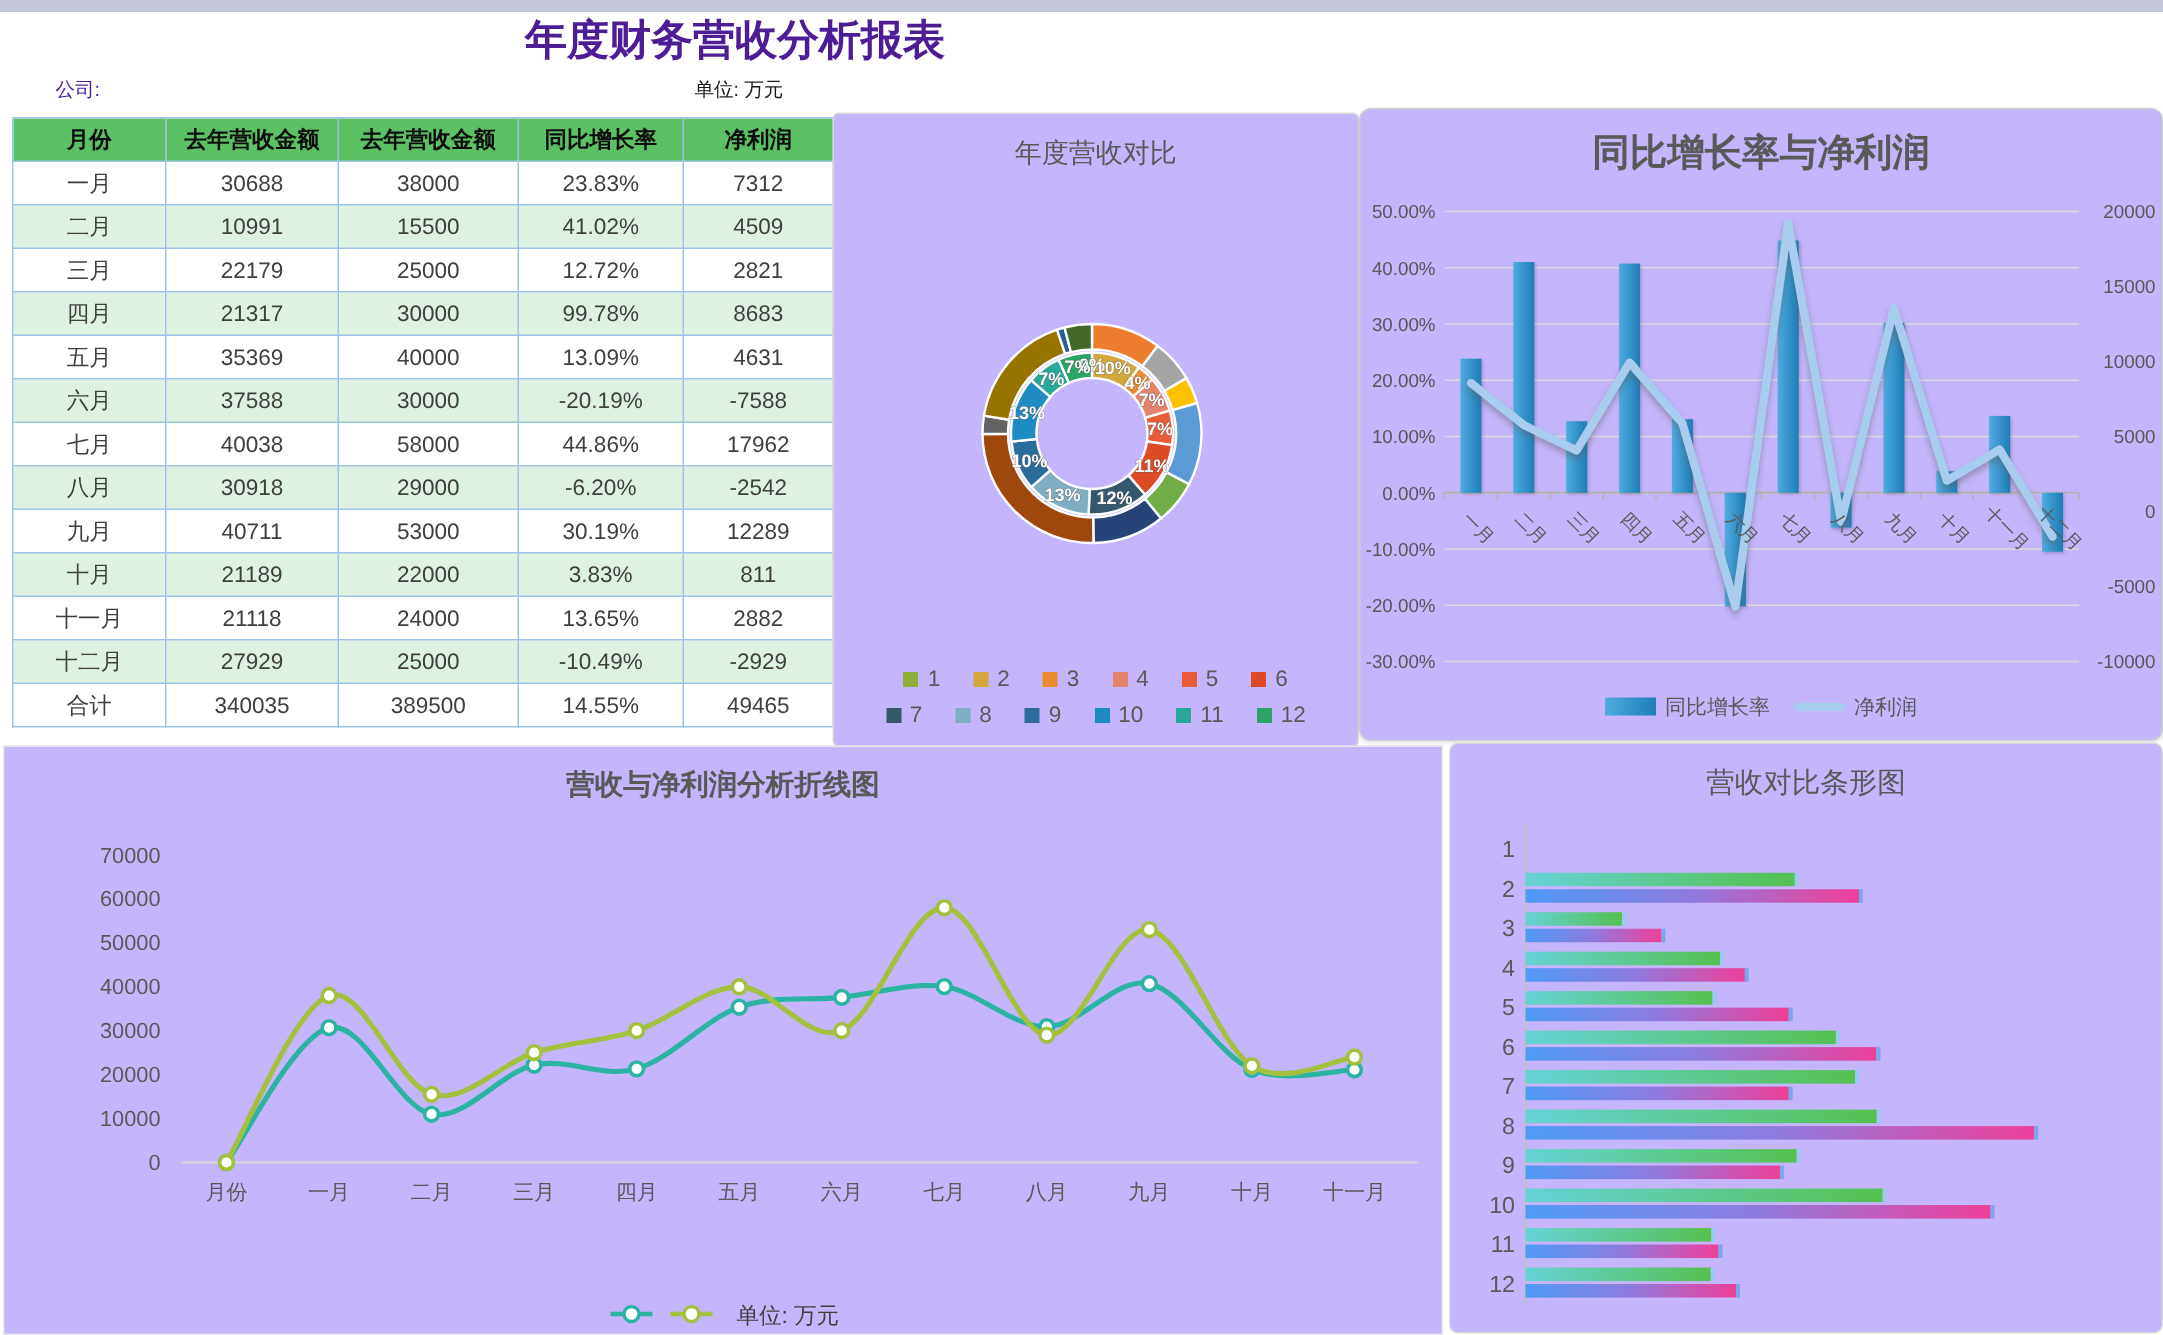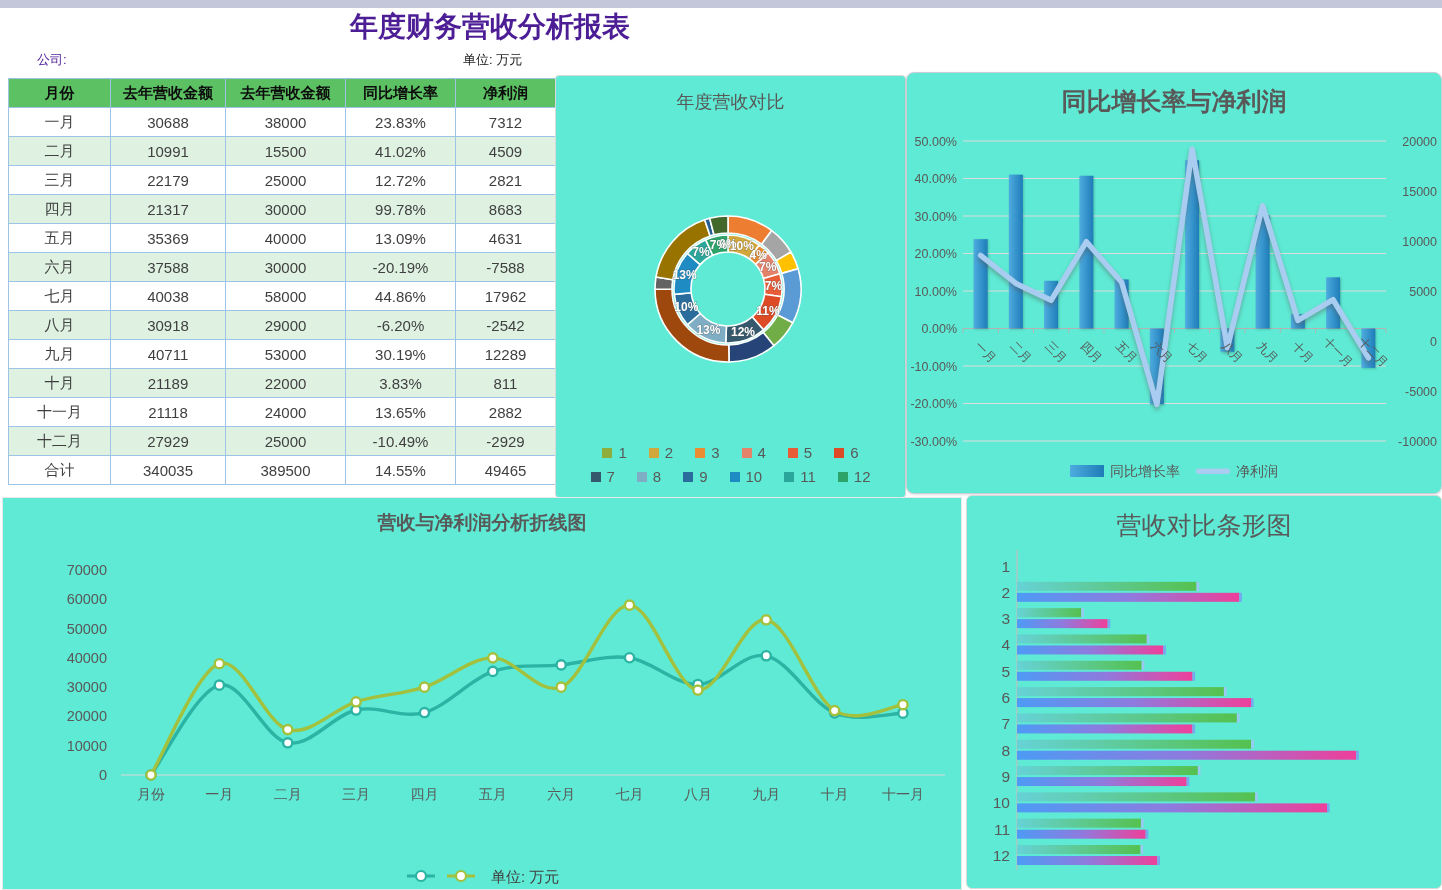--- a/index.html
+++ b/index.html
@@ -9,30 +9,30 @@
   #top-strip{left:0;top:0;width:1442px;height:8px;background:#c3c7d9;}
   #page-title{left:240px;top:8px;width:500px;text-align:center;font-size:28px;font-weight:bold;color:#4c1d95;}
   #company-label{left:37px;top:51px;font-size:13px;color:#4c1d95;}
   #unit-label{left:463px;top:51px;font-size:13px;color:#1a1a1a;}
   
   #fin-table{left:8px;top:78px;border-collapse:collapse;table-layout:fixed;}
   #fin-table td,#fin-table th{border:1px solid #9dc3e6;text-align:center;font-size:15px;height:28px;padding:0;color:#3f3f3f;}
   #fin-table th{background:#5cc162;color:#0d0d0d;font-weight:600;}
   #fin-table tr.alt td{background:#dff2e2;}
   
-  .panel{background:#5eead4;border:1px solid #d9d9d9;}
+  .panel{background:#c4b5fd;border:1px solid #d9d9d9;}
   #donut-panel{left:555px;top:75px;width:349px;height:421px;border-radius:4px;}
   #combo-panel{left:906px;top:72px;width:534px;height:420px;border-radius:8px;border-color:#c9ced6;box-shadow:0 1px 3px rgba(0,0,0,.12);}
   #line-panel{left:2px;top:497px;width:958px;height:391px;border-color:#e8e8e8;}
   #bars-panel{left:966px;top:495px;width:474px;height:392px;border-radius:6px;}
   .chart-title{position:absolute;left:0;right:0;text-align:center;color:#595959;}
   #donut-title{top:14px;font-size:18px;}
   #combo-title{top:12px;font-size:25px;font-weight:bold;}
   #line-title{top:12px;font-size:19px;font-weight:bold;}
-  #bars-title{top:13px;font-size:25px;}
+  #bars-title{top:13px;font-size:19px;}
   svg{position:absolute;left:0;top:0;}
   svg text{font-family:"Liberation Sans","DejaVu Sans",sans-serif;}
   .donut-legend{position:absolute;left:0;right:0;display:flex;justify-content:center;gap:22px;}
   #donut-legend-row1{top:368px;}
   #donut-legend-row2{top:392px;}
   .dl-item{display:flex;align-items:center;gap:6px;font-size:15px;color:#595959;}
   .dl-sw{width:10px;height:10px;display:inline-block;}
   #combo-line-path{filter:drop-shadow(0 3px 2px rgba(90,90,90,.45));}
   .combo-bar{filter:drop-shadow(1px 1px 1px rgba(0,0,0,.18));}
 </style>

